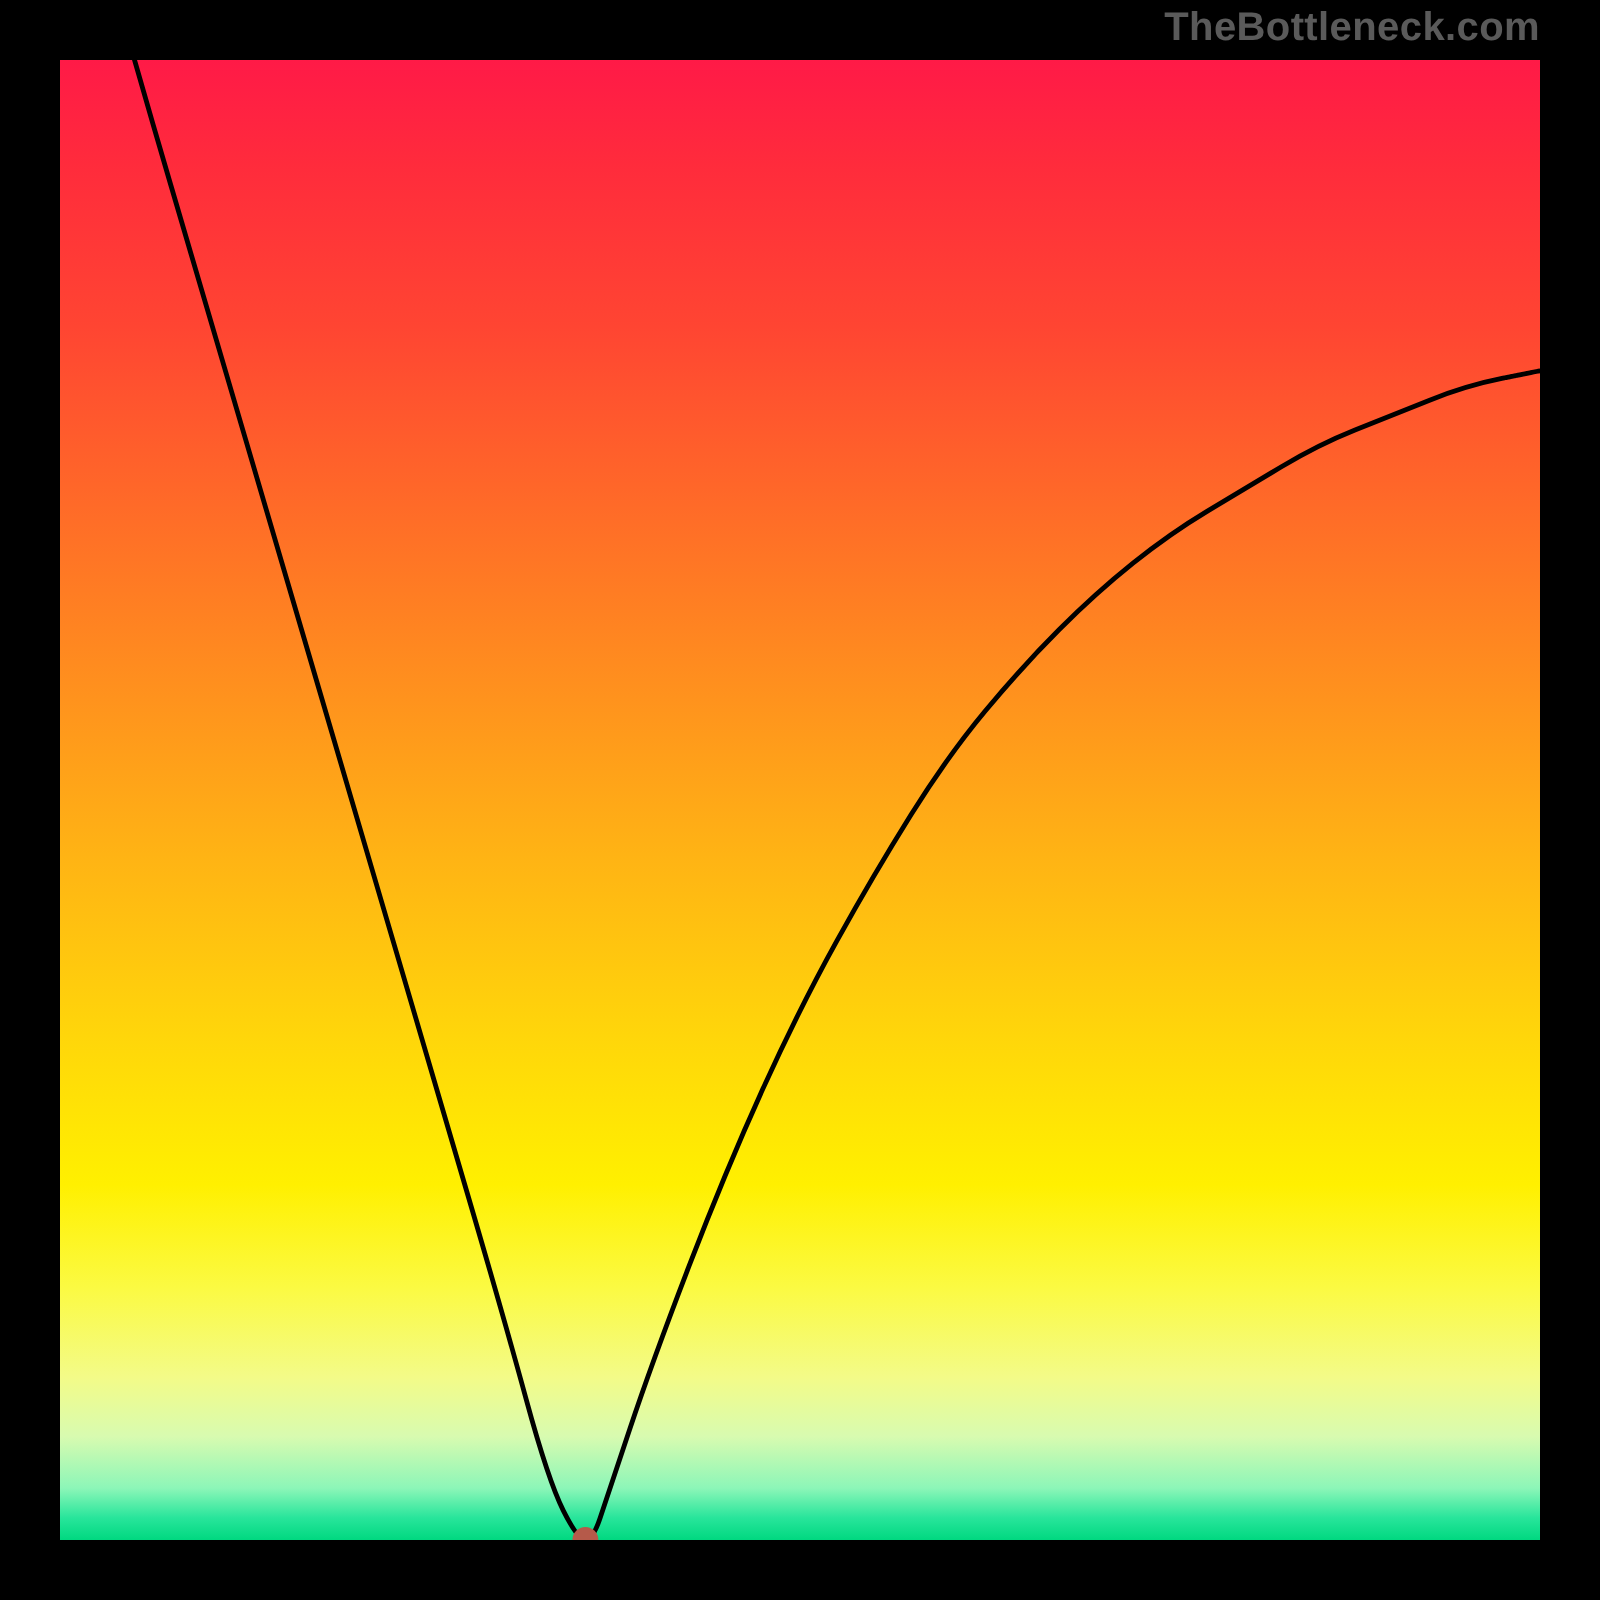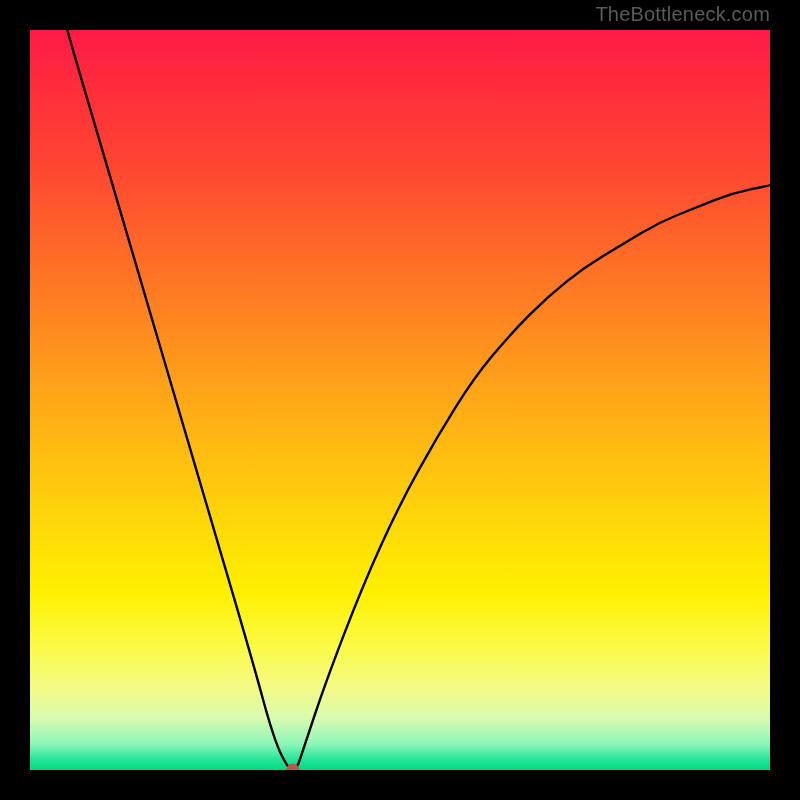--- a/index.html
+++ b/index.html
@@ -16,21 +16,21 @@
     width: 800px;
     height: 800px;
     background: #000;
   }
   .watermark {
     position: absolute;
     top: 3px;
     right: 30px;
     color: #5a5a5a;
     font-size: 20px;
-    font-weight: 400;
+    font-weight: 700;
     letter-spacing: 0.2px;
     z-index: 5;
   }
   .plot-area {
     position: absolute;
     left: 30px;
     top: 30px;
     width: 740px;
     height: 740px;
     overflow: hidden;

